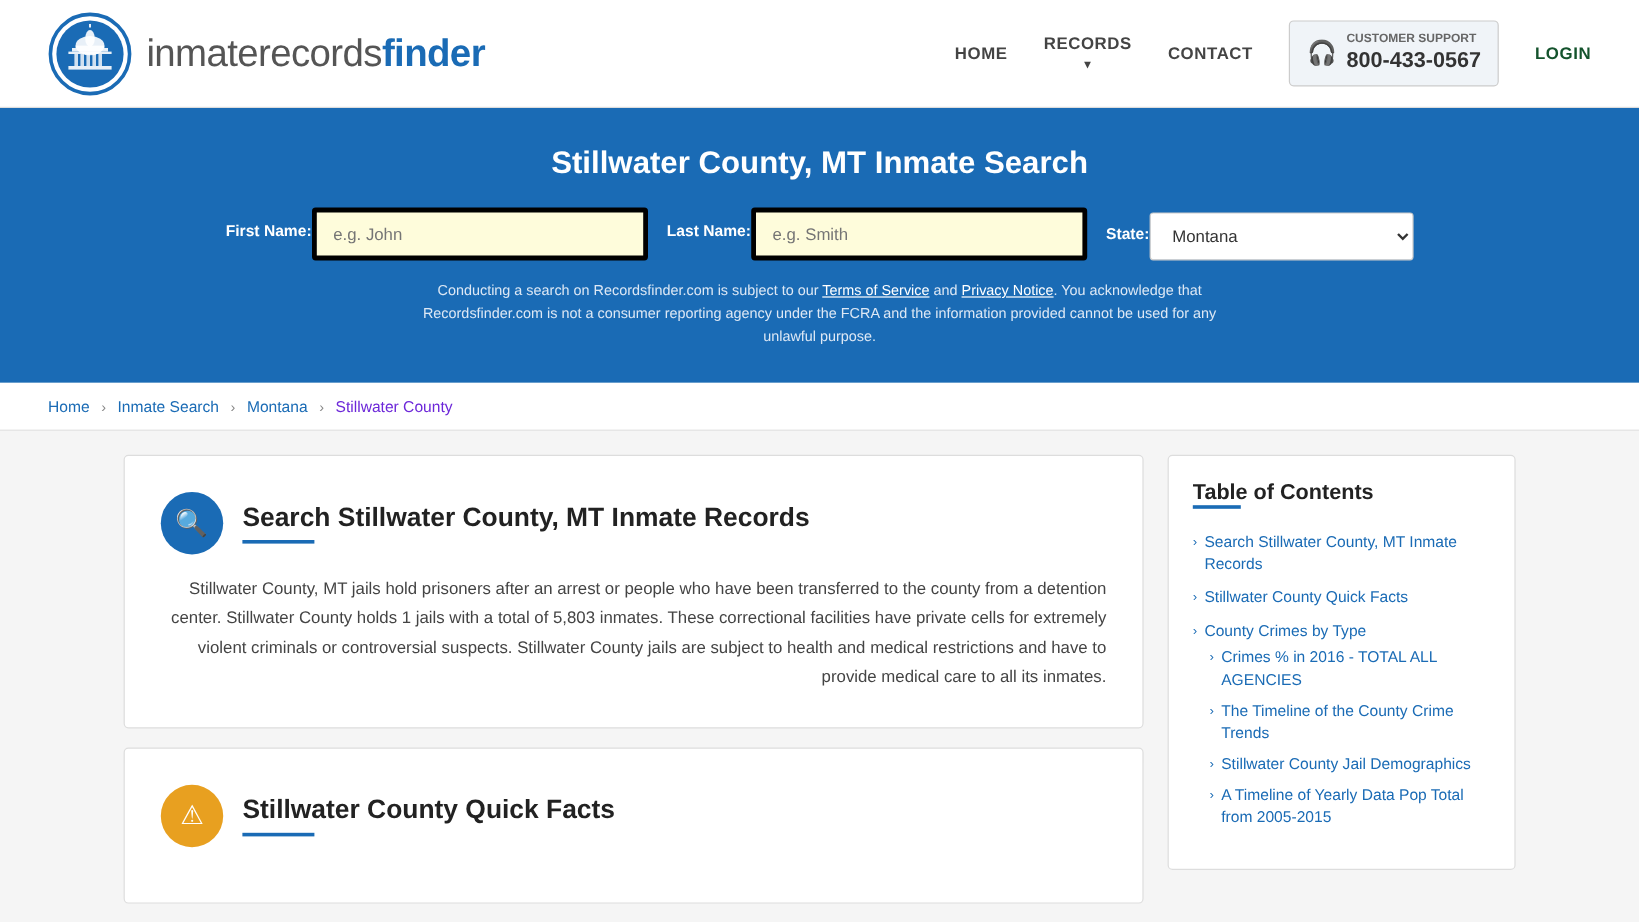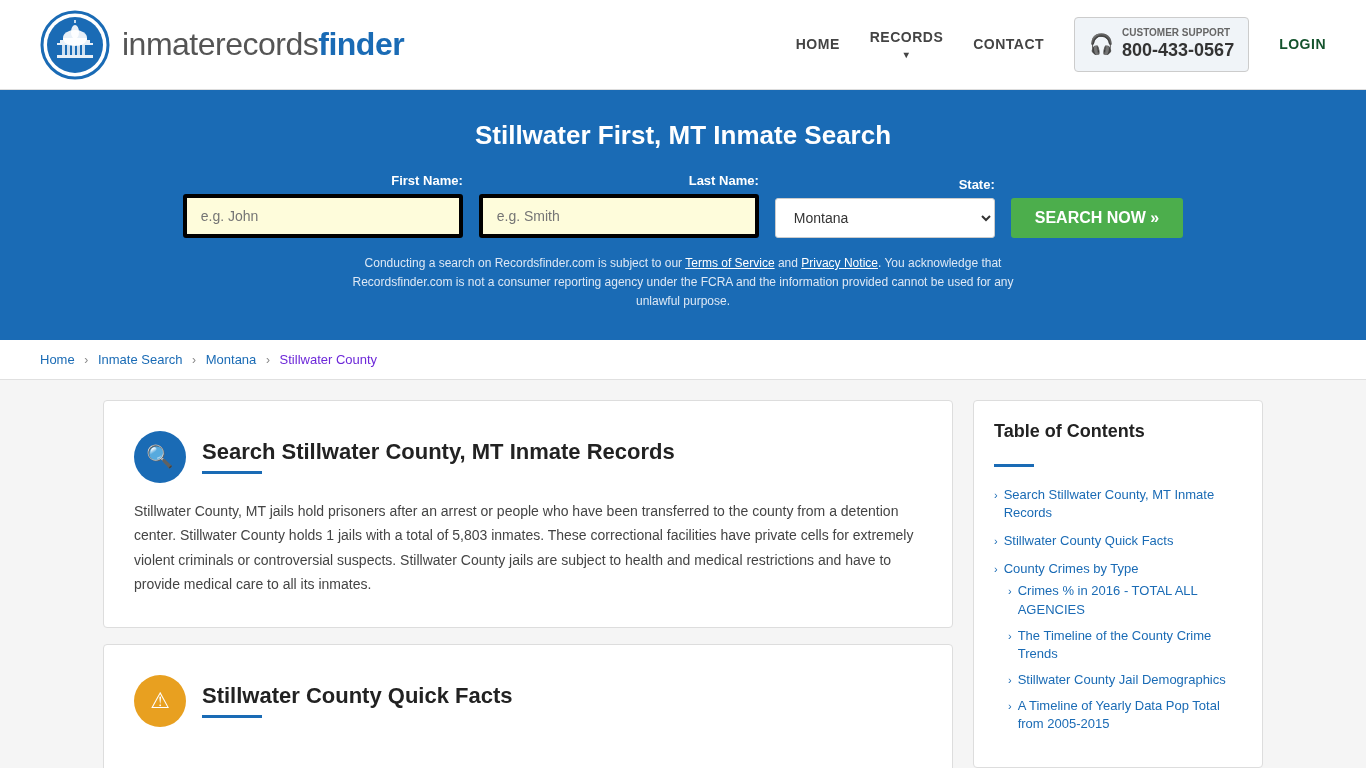--- a/index.html
+++ b/index.html
@@ -91,21 +91,21 @@
       font-weight: 700;
       margin-bottom: 22px;
     }
     #search-form {
       display: flex;
       align-items: flex-end;
       justify-content: center;
       gap: 16px;
       margin-bottom: 16px;
     }
-    .form-group { display: flex; flex-direction: column; align-items: flex-end; }
+    .form-group { display: flex; flex-direction: row; align-items: center; }
     .form-label { color: #fff; font-size: 13px; font-weight: 600; margin-bottom: 6px; }
     .form-input {
       background: #fefcdb;
       border: 4px solid #000000;
       border-radius: 3px;
       padding: 10px 14px;
       font-size: 14px;
       color: #999;
       width: 280px;
     }
@@ -201,38 +201,39 @@
     .card-title-underline {
       width: 60px;
       height: 3px;
       background: #1a6bb5;
       margin-top: 6px;
     }
     .card-body {
       font-size: 14px;
       line-height: 1.75;
       color: #444;
+      text-align: right;
     }
 
     
     #sidebar {
       width: 290px;
       flex-shrink: 0;
     }
     .toc-card {
       background: #fff;
       border: 1px solid #ddd;
       border-radius: 4px;
       padding: 20px 20px 24px;
     }
     .toc-title {
       font-size: 18px;
       font-weight: 700;
       color: #222;
-      margin-bottom: 22px;
+      margin-bottom: 0;
     }
     .toc-divider {
       width: 40px;
       height: 3px;
       background: #1a6bb5;
       margin-bottom: 14px;
     }
     .toc-list { list-style: none; }
     .toc-list li {
       padding: 5px 0;
@@ -294,41 +295,40 @@
       <div id="support-text">
         <div id="support-label">CUSTOMER SUPPORT</div>
         <div id="support-number">800-433-0567</div>
       </div>
     </div>
     <div class="nav-item" id="login-btn">LOGIN</div>
   </div>
 </div>
 
 <div id="search-hero">
-  <div id="hero-title">Stillwater First, MT Inmate Search</div>
+  <div id="hero-title">Stillwater County, MT Inmate Search</div>
   <div id="search-form">
     <div class="form-group">
       <label class="form-label">First Name:</label>
       <input class="form-input" type="text" placeholder="e.g. John" style="">
     </div>
     <div class="form-group">
       <label class="form-label">Last Name:</label>
       <input class="form-input" type="text" placeholder="e.g. Smith" style="">
     </div>
     <div class="form-group">
       <label class="form-label">State:</label>
       <select id="state-select">
         <option>Montana</option>
         <option>Alabama</option>
         <option>Alaska</option>
         <option>Arizona</option>
         <option>California</option>
       </select>
     </div>
-    <button id="search-btn">SEARCH NOW »</button>
   </div>
   <div id="disclaimer">
     Conducting a search on Recordsfinder.com is subject to our <a href="#">Terms of Service</a> and <a href="#">Privacy Notice</a>. You acknowledge that Recordsfinder.com is not a consumer reporting agency under the FCRA and the information provided cannot be used for any unlawful purpose.
   </div>
 </div>
 
 <div id="breadcrumb">
   <a href="#">Home</a>
   <span class="breadcrumb-sep">›</span>
   <a href="#">Inmate Search</a>

